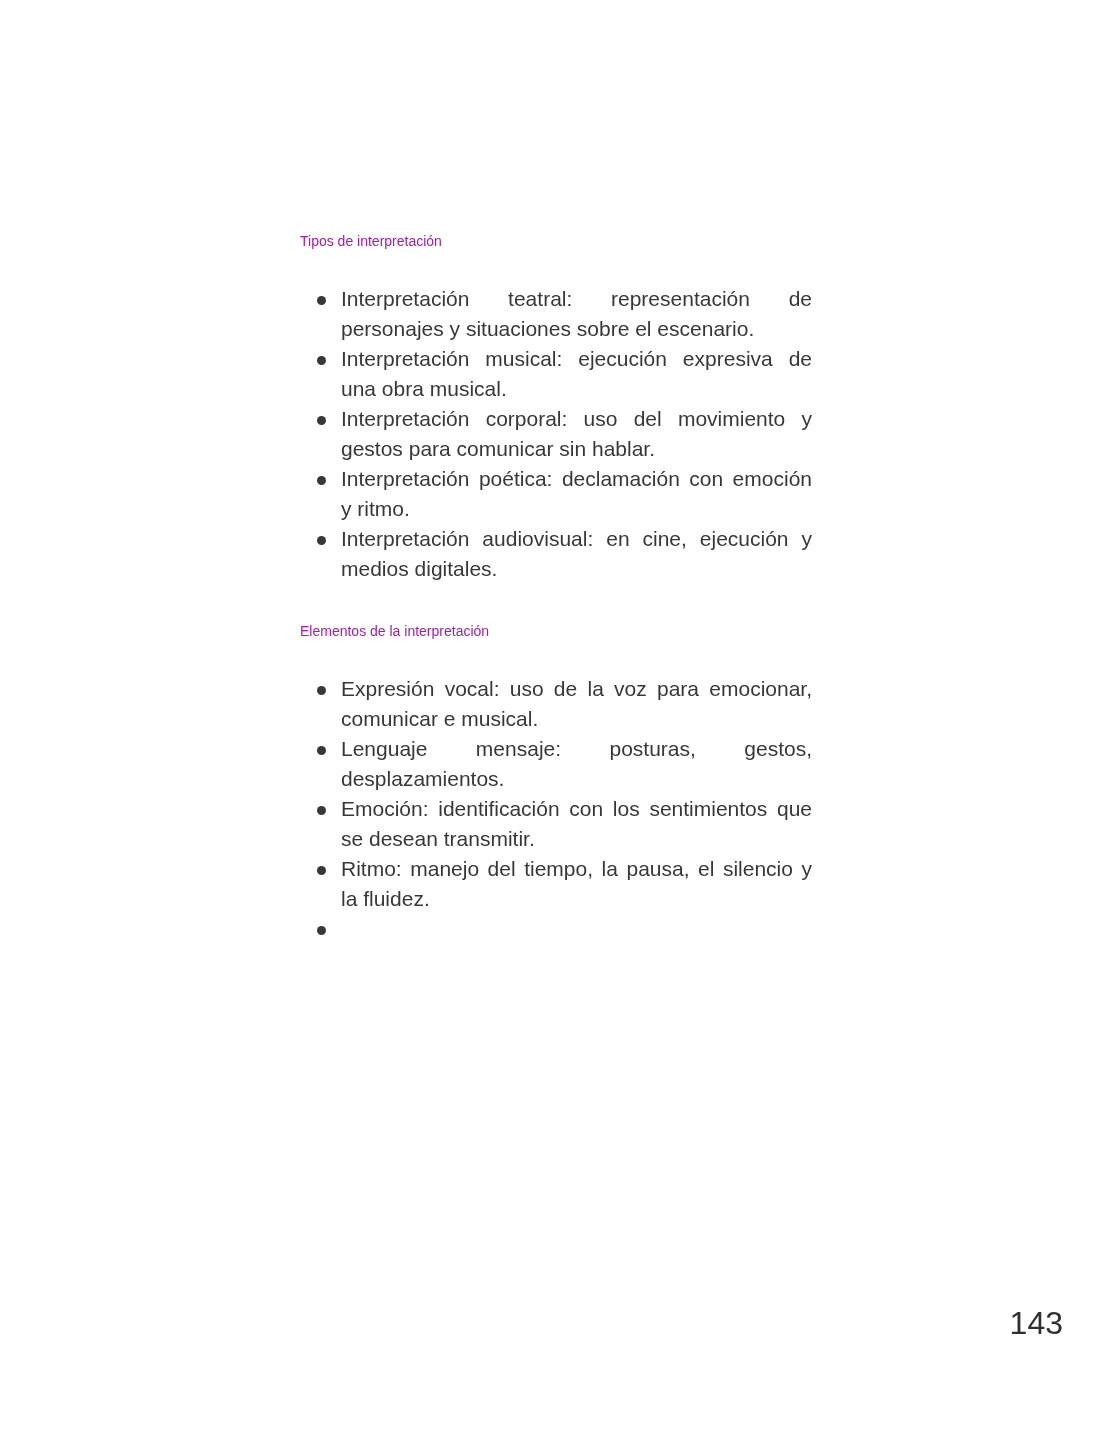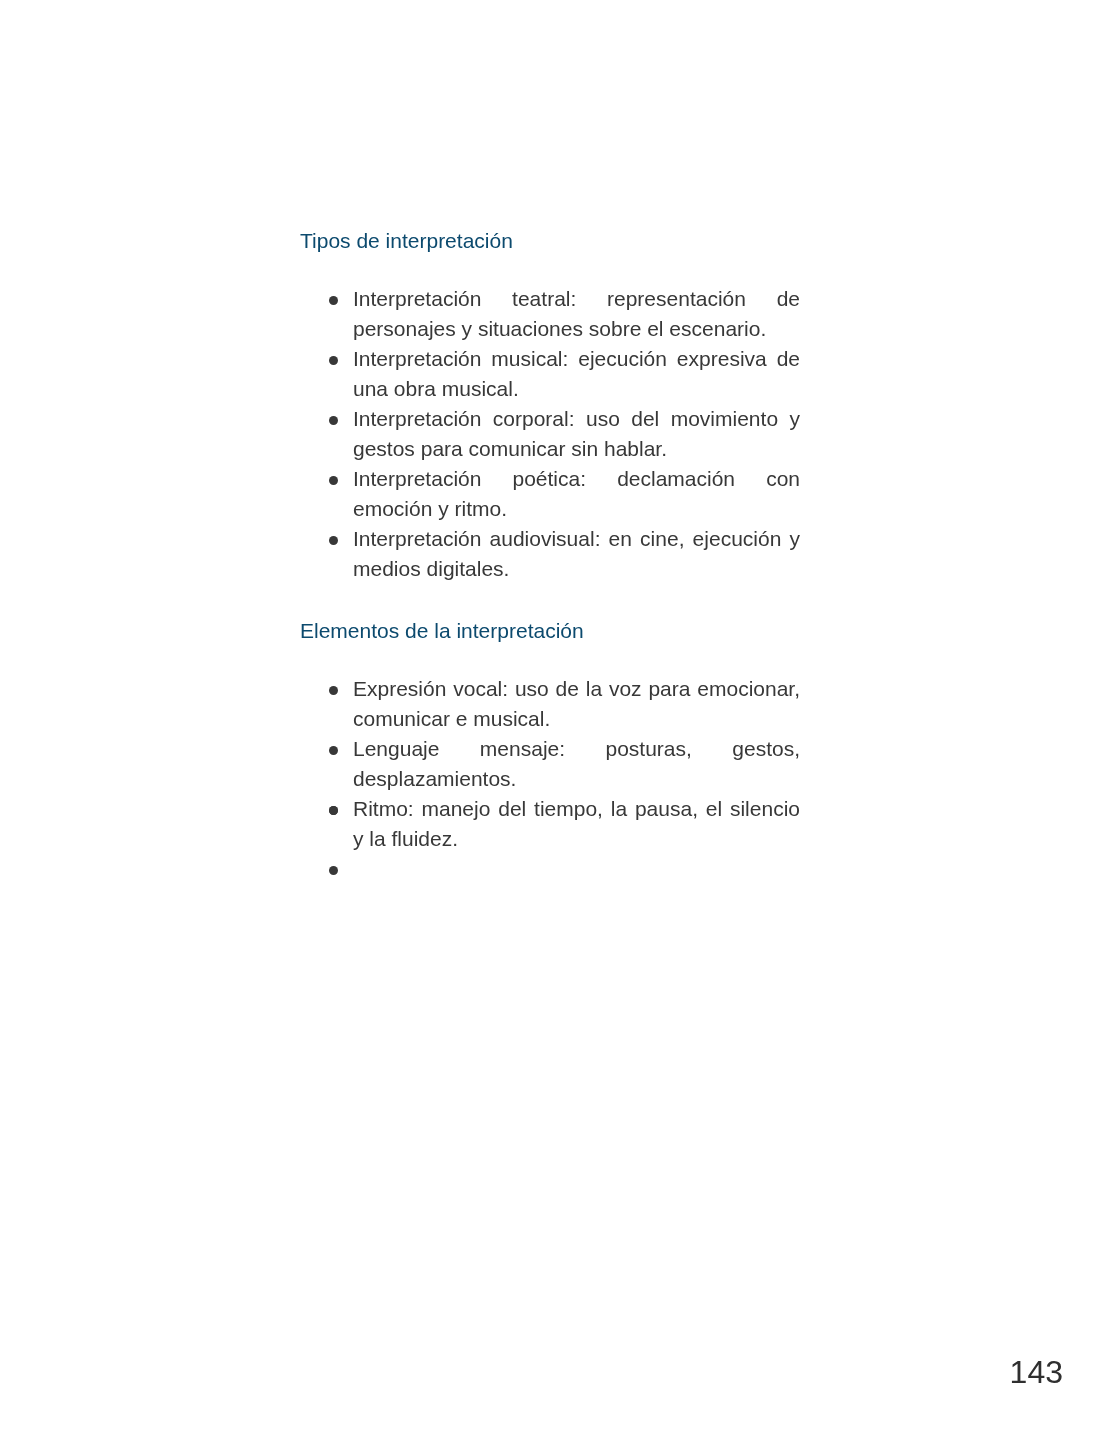--- a/index.html
+++ b/index.html
@@ -22,27 +22,27 @@
   }
   .section {
     position: absolute;
     left: 300px;
     width: 516px;
   }
   .section.sec-1 { top: 226px; }
   .section.sec-2 { top: 616px; }
   .heading {
     margin: 0 0 28px 0;
-    font-size: 21px;
+    font-size: 14px;
     line-height: 30px;
     font-weight: 400;
-    color: #0c4a6e;
+    color: #a21caf;
   }
   ul.bullet-list {
-    margin: 16px;
+    margin: 4px;
     padding: 0;
     list-style: none;
   }
   ul.bullet-list li {
     position: relative;
     padding-left: 37px;
     font-size: 21px;
     line-height: 30px;
     text-align: justify;
     color: #383838;
@@ -51,21 +51,21 @@
     position: absolute;
     left: 13px;
     top: 12px;
     width: 9px;
     height: 9px;
     border-radius: 50%;
     background: #383838;
   }
   .page-number {
     position: absolute;
-    top: 1356px;
+    top: 1307px;
     right: 50px;
     font-size: 32px;
     line-height: 32px;
     color: #2f2f2f;
   }
 </style>
 </head>
 <body>
 
 <div class="page">
@@ -94,21 +94,21 @@
   <section class="section sec-2">
     <h2 class="heading">Elementos de la interpretación</h2>
     <ul class="bullet-list">
       <li>
         <span class="bullet"></span><span>Expresión vocal: uso de la voz para emocionar, comunicar e musical.</span>
       </li>
       <li>
         <span class="bullet"></span><span>Lenguaje mensaje: posturas, gestos, desplazamientos.</span>
       </li>
       <li>
-        <span class="bullet"></span>
+        <span class="bullet"></span><span>Emoción: identificación con los sentimientos que se desean transmitir.</span>
       </li>
       <li>
         <span class="bullet"></span><span>Ritmo: manejo del tiempo, la pausa, el silencio y la fluidez.</span>
       </li>
       <li>
         <span class="bullet"></span>
       </li>
     </ul>
   </section>
 

